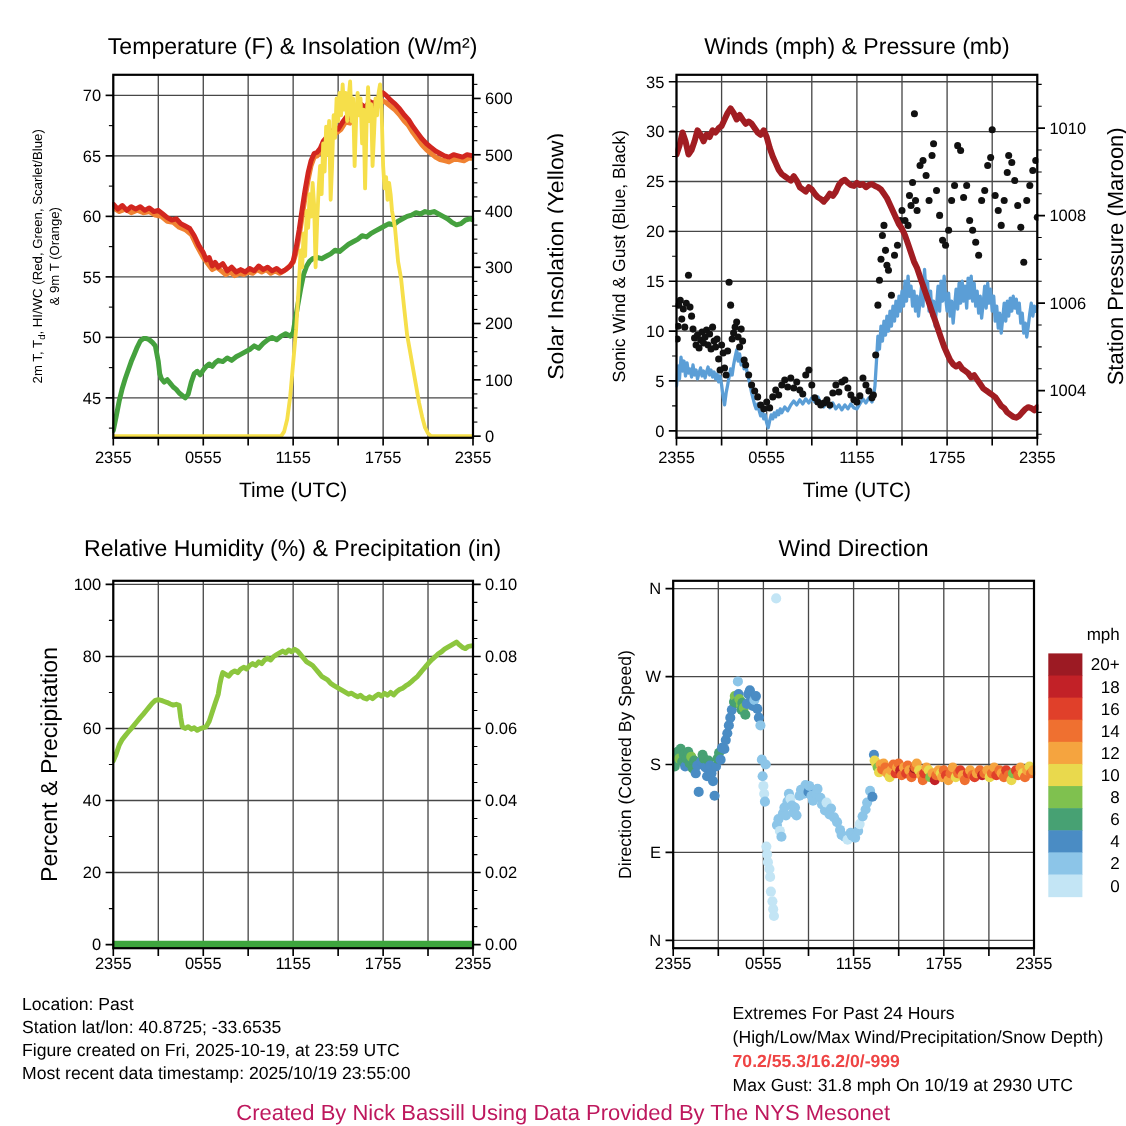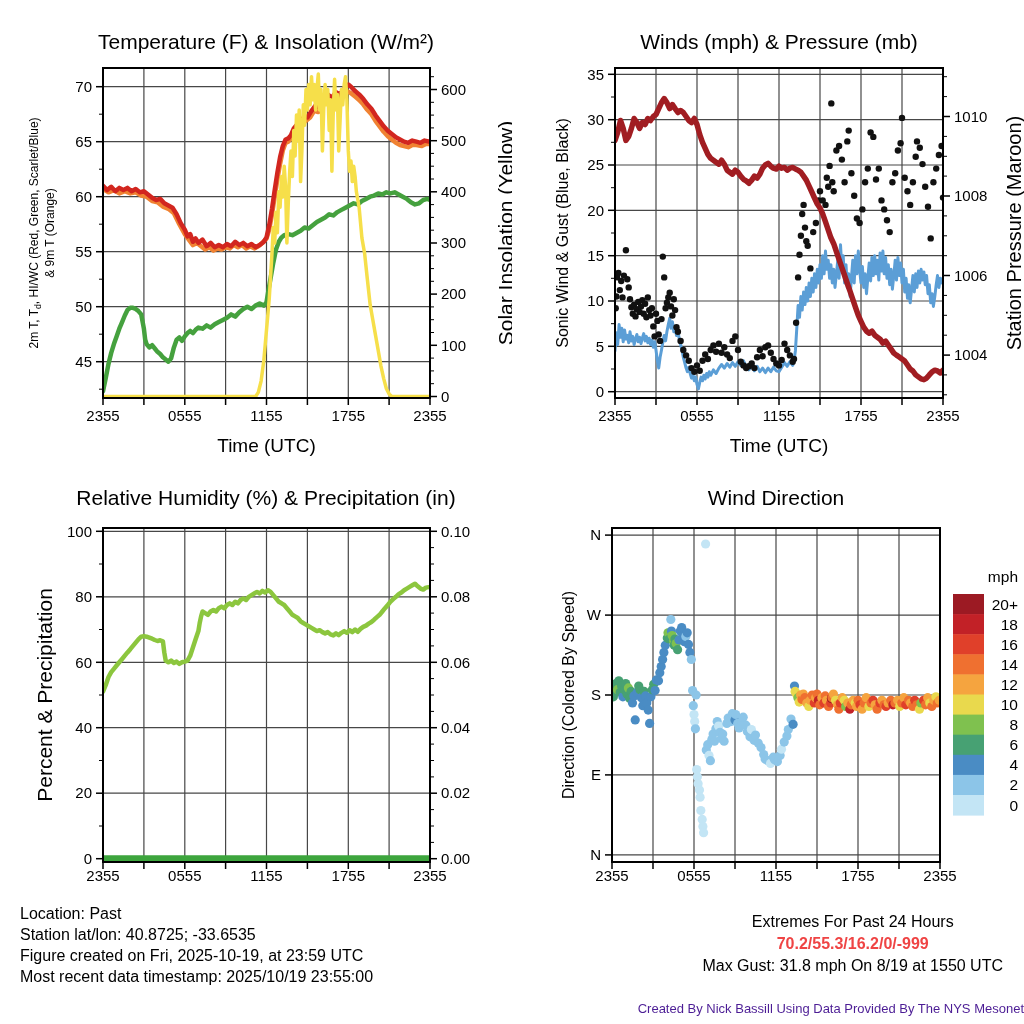--- a/index.html
+++ b/index.html
@@ -5,23 +5,23 @@
   html,body{margin:0;padding:0;background:#fff;}
   .page{position:relative;width:1024px;height:1024px;background:#ffffff;
         font-family:"Liberation Sans",sans-serif;color:#000;overflow:hidden;}
   svg.chart{position:absolute;}
   svg text{font-family:"Liberation Sans",sans-serif;fill:#000;}
   #chart-0{left:0;top:0;}
   #chart-1{left:512px;top:0;}
   #chart-2{left:0;top:470px;}
   #chart-3{left:512px;top:470px;}
   .footer-left{position:absolute;left:20px;top:903px;font-size:16px;line-height:21px;}
-  .footer-right{position:absolute;right:21px;top:911px;text-align:center;font-size:16px;line-height:22px;}
+  .footer-right{position:absolute;right:21px;top:911px;text-align:left;font-size:16px;line-height:22px;}
   .extremes-values{font-weight:bold;}
-  .credit{position:absolute;left:0;right:0;top:1001px;text-align:right;font-size:13px;color:#4c1d95;}
+  .credit{position:absolute;left:0;right:0;top:1001px;text-align:center;font-size:20px;color:#be185d;}
 </style>
 </head>
 <body>
 
 <div class="page">
   <svg class="chart" id="chart-0" width="512" height="470">
       <defs>
         <clipPath id="temp-insolation-clip">
           <rect x="102" y="67" width="329" height="332"></rect>
         </clipPath>
@@ -760,18 +760,19 @@
 
   <div class="footer-left">
     <div>Location: Past</div>
     <div>Station lat/lon: 40.8725; -33.6535</div>
     <div>Figure created on Fri, 2025-10-19, at 23:59 UTC</div>
     <div>Most recent data timestamp: 2025/10/19 23:55:00</div>
   </div>
 
   <div class="footer-right">
     <div>Extremes For Past 24 Hours</div>
+    <div>(High/Low/Max Wind/Precipitation/Snow Depth)</div>
     <div class="extremes-values" id="extremes-values" style="color: #ef4444;">70.2/55.3/16.2/0/-999</div>
-    <div>Max Gust: 31.8 mph On 8/19 at 1550 UTC</div>
+    <div>Max Gust: 31.8 mph On 10/19 at 2930 UTC</div>
   </div>
 
   <div class="credit">Created By Nick Bassill Using Data Provided By The NYS Mesonet</div>
 </div>
 
 </body></html>

